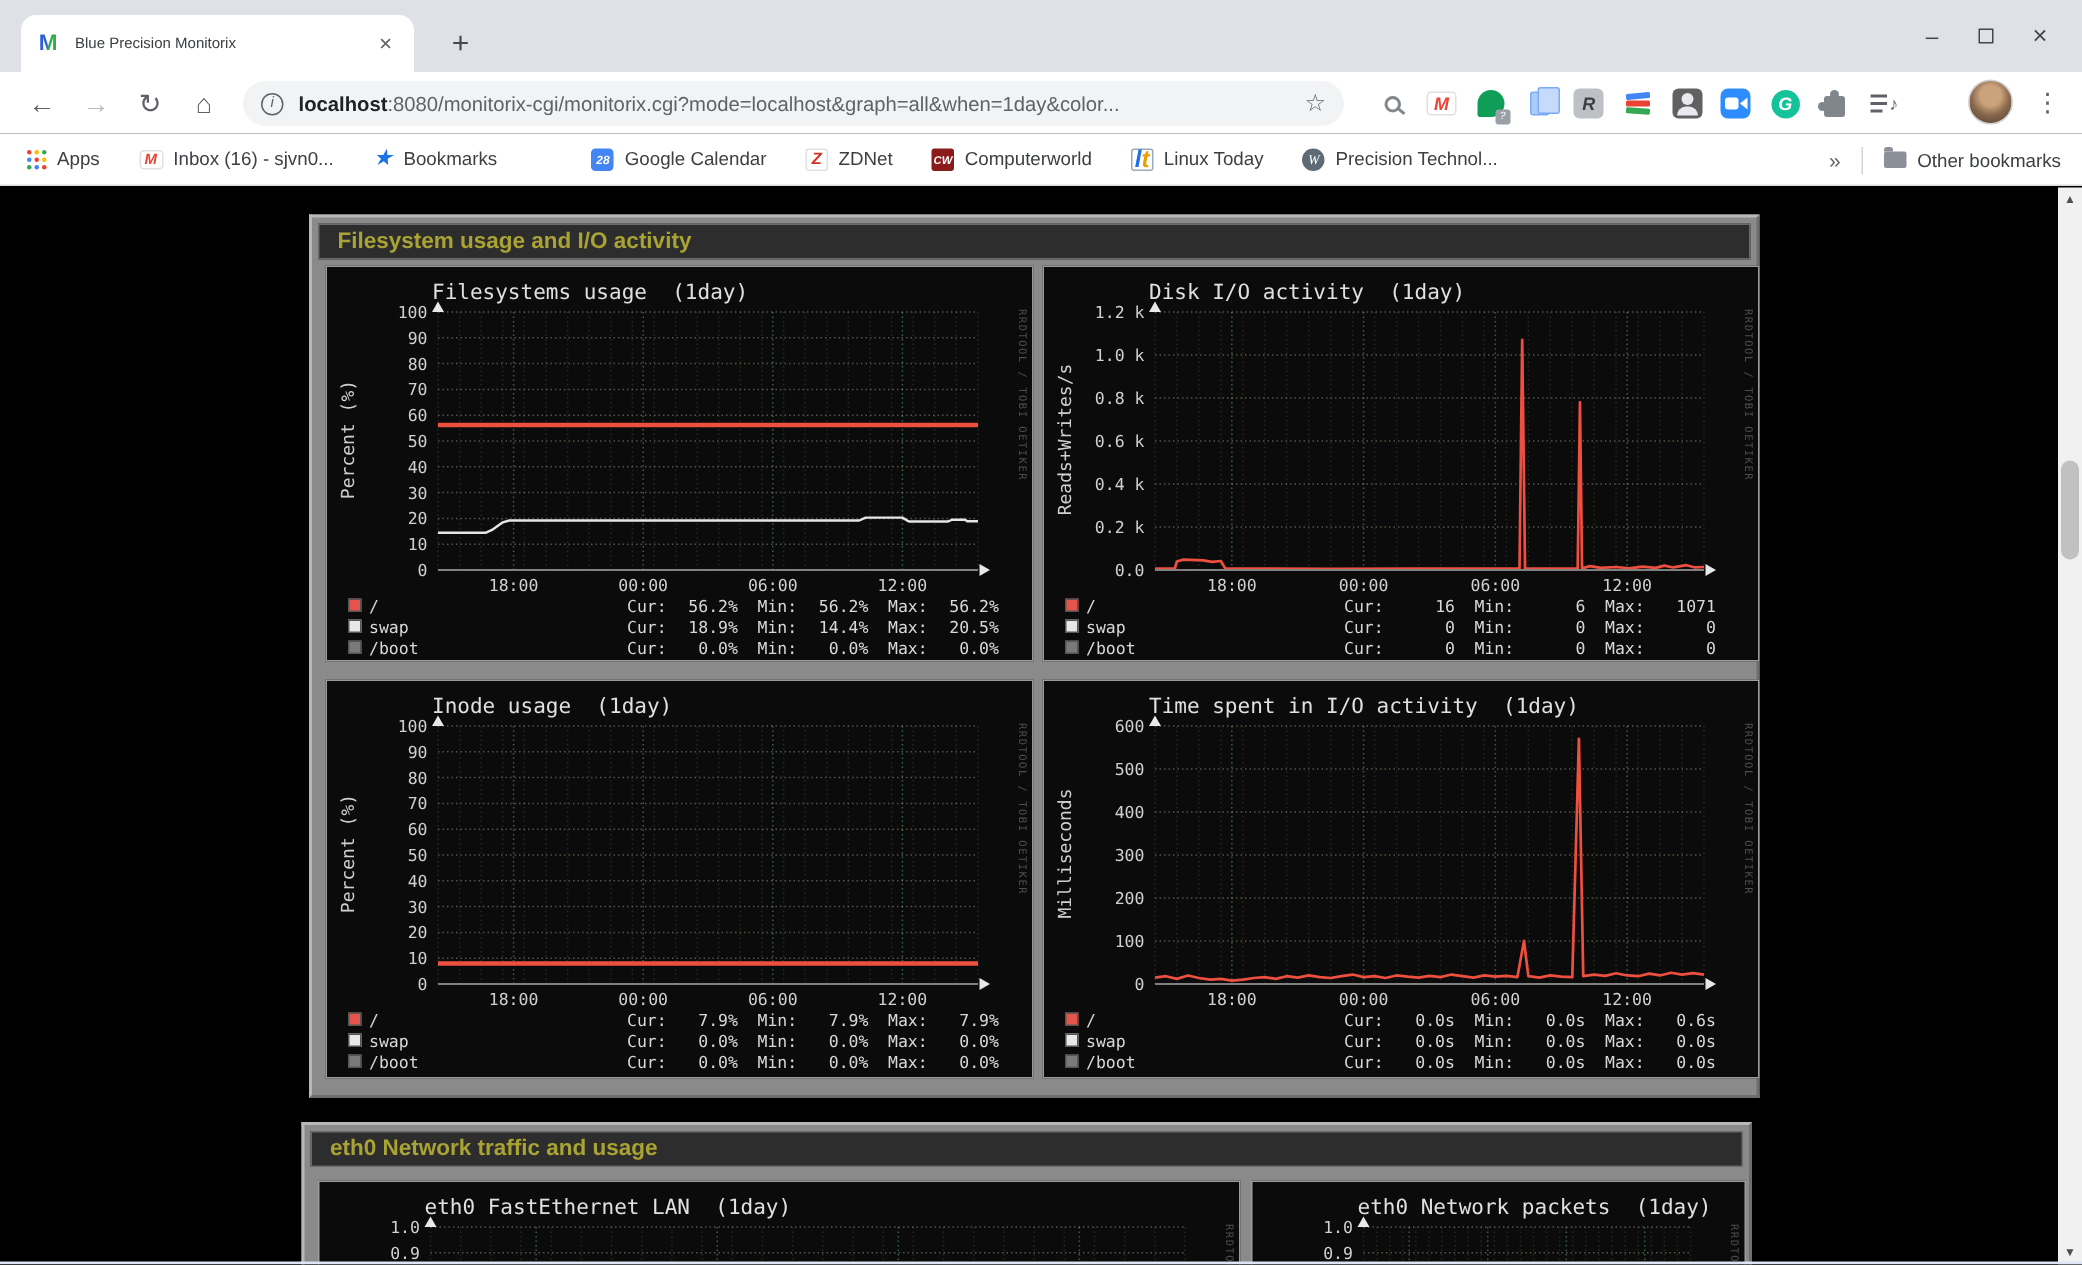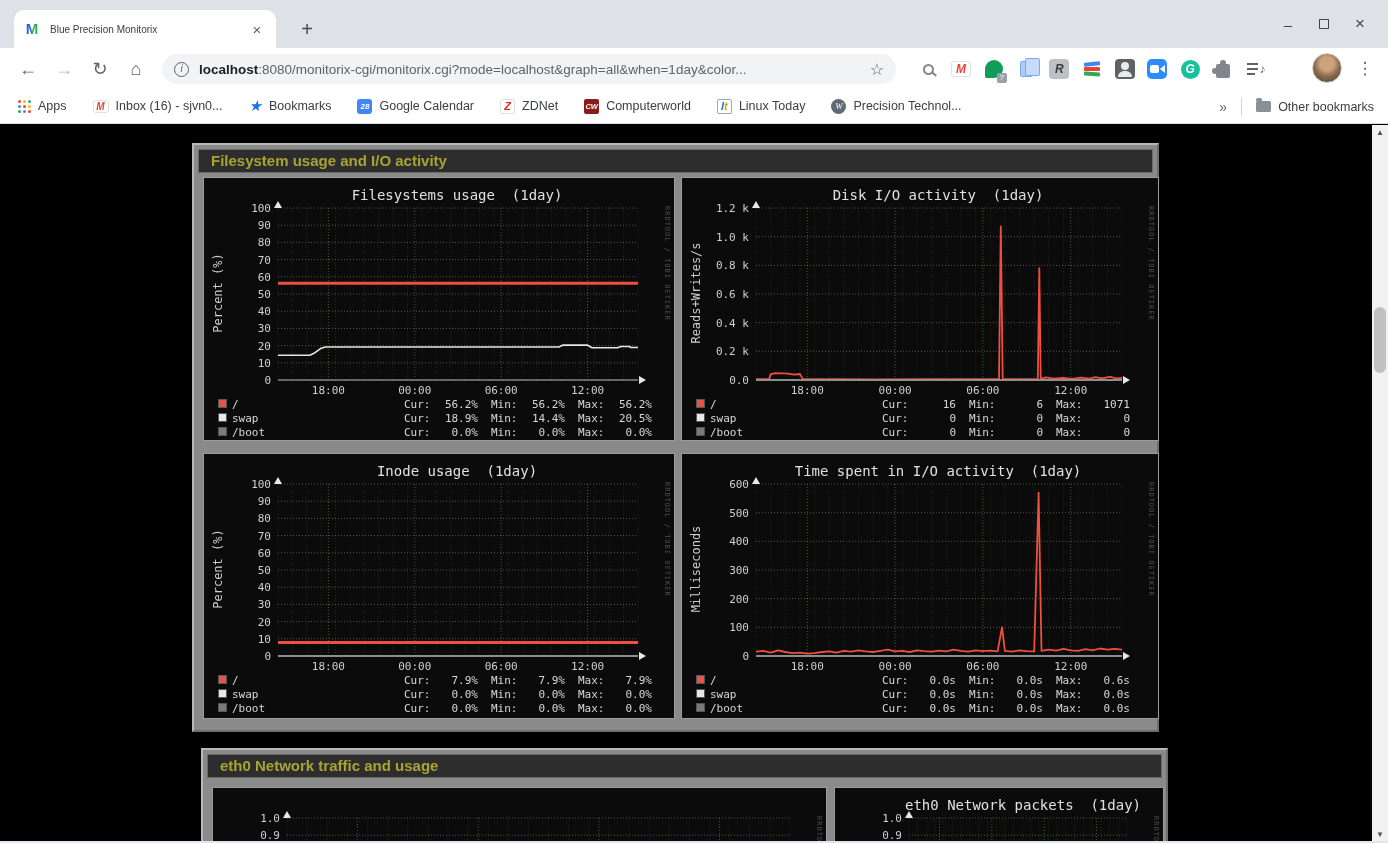--- a/index.html
+++ b/index.html
@@ -55,40 +55,40 @@
   .listmusic b { position:absolute; right:-1px; top:1px; font-size:12px; color:#5f6368; font-weight:normal; font-style:normal; }
   .avatar { position:absolute; left:1312px; top:5px; width:30px; height:30px; border-radius:50%; background:radial-gradient(circle at 50% 35%, #caa27c 0 30%, #8a6a4e 55%, #4e3a2c 100%); border:1px solid #d0d0d0; }
   .menudots { position:absolute; left:1352px; top:7px; width:26px; height:28px; color:#5f6368; font-size:17px; text-align:center; line-height:28px; }
 
   .bookbar { position:absolute; left:0; top:89px; width:1388px; height:35px; background:#fff; border-bottom:1px solid #d7dade; display:flex; align-items:center; padding-left:18px; }
   .bm { display:flex; align-items:center; margin-right:26px; }
   .bm .lbl { font-size:12.5px; color:#3c4043; margin-left:7px; white-space:nowrap; }
   .appsgrid { width:13px; height:13px; position:relative; }
   .appsgrid span { position:absolute; width:3px; height:3px; border-radius:50%; }
   .bmstar { color:#1a73e8; font-size:15px; line-height:14px; }
-  .calsq { width:15px; height:15px; background:#4285f4; border-radius:3px; color:#fff; font-size:8px; font-weight:bold; line-height:15px; text-align:center; }
+  .calsq { width:15px; height:15px; background:#4285f4; border-radius:3px; color:#fff; font-size:8px; font-weight:bold; line-height:15px; text-align:center;margin-left:37px; }
   .zdsq { width:15px; height:15px; background:#fff; border:1px solid #e0e0e0; border-radius:2px; color:#d43023; font-weight:bold; font-style:italic; font-size:11px; line-height:13px; text-align:center; }
   .cwsq { width:15px; height:15px; background:#8b1a1a; border-radius:2px; color:#fff; font-weight:bold; font-size:7.5px; line-height:15px; text-align:center; }
-  .ltsq { width:15px; height:15px; background:#fff; border:1px solid #9ab; border-radius:2px; font-weight:bold; font-size:11px; line-height:13px; text-align:center; }
+  .ltsq { width:15px; height:15px; background:#fff; border:1px solid #9ab; border-radius:2px; font-weight:bold; font-size:16px; line-height:13px; text-align:center; }
   .ltsq .l1 { color:#1f6feb; } .ltsq .l2 { color:#e8a000; }
   .wpcirc { width:15px; height:15px; background:#5d6b76; border-radius:50%; color:#fff; font-size:9px; line-height:15px; text-align:center; font-family:"Liberation Serif",serif; }
   .bmright { position:absolute; right:14px; top:0; height:35px; display:flex; align-items:center; }
   .chev { color:#5f6368; font-size:14px; margin-right:14px; }
   .vsep { width:1px; height:18px; background:#d0d3d7; margin-right:14px; }
   .folder { width:15px; height:11px; background:#8a8f98; border-radius:1.5px; position:relative; margin-right:7px; }
   .folder::before { content:""; position:absolute; left:0; top:-3px; width:6px; height:3px; background:#8a8f98; border-radius:2px 2px 0 0; }
   .bmlabel { font-size:12.5px; color:#3c4043; }
 
   
   .content { position:absolute; left:0; top:125px; width:1388px; height:718px; background:#000; overflow:hidden; }
   .section { position:absolute; background:#8a8a8a; border-top:2px solid #b8b8b8; border-left:2px solid #b8b8b8; border-right:2px solid #6e6e6e; border-bottom:2px solid #6e6e6e; }
   .secheader { position:absolute; left:4px; right:4px; top:4px; height:24px; background:#2e2d2e; border:1px solid #6b6b6b; color:#a8a332; font-weight:bold; font-size:15px; line-height:22px; padding-left:12px; }
 
   .panel { position:absolute; background:#0b0b0b; border:1px solid #9c9c9c; overflow:hidden; }
-  .ctitle { position:absolute; top:9px; left:70px; right:34px; text-align:center; font:14px "DejaVu Sans Mono",monospace; color:#e0e0e0; white-space:pre; }
+  .ctitle { position:absolute; top:9px; left:70px; right:34px; text-align:left; font:14px "DejaVu Sans Mono",monospace; color:#e0e0e0; white-space:pre; }
   .ylab { position:absolute; left:-72px; top:108px; width:172px; text-align:center; transform:rotate(-90deg); font:12px "DejaVu Sans Mono",monospace; color:#cfcfcf; white-space:pre; }
   .wm { position:absolute; top:28px; right:3px; writing-mode:vertical-rl; font:7px "DejaVu Sans Mono",monospace; letter-spacing:1px; color:#4e4e4e; }
   .plotsvg { position:absolute; left:0; top:0; }
   .plotsvg .tick { font:11px "DejaVu Sans Mono",monospace; fill:#d0d0d0; }
   .legend { position:absolute; inset:0; pointer-events:none; }
   .lrow { position:absolute; left:14px; right:6px; height:13px; font:11px "DejaVu Sans Mono",monospace; color:#d8d8d8; }
   .lsq { position:absolute; left:0; top:1px; width:9px; height:9px; border:1px solid #555; }
   .lname { position:absolute; left:14px; top:0; }
   .lcol { position:absolute; top:0; width:74px; display:flex; justify-content:space-between; }
 
@@ -223,21 +223,21 @@
     <span class="vsep"></span>
     <span class="bm" style="margin-right:0;">
       <i class="folder"></i>
       <span class="bmlabel">Other bookmarks</span>
     </span>
   </span>
 </div>
 
 <div class="content">
 
-  <div class="section" style="left:192px; top:18px; width:967px; height:589px;">
+  <div class="section" style="left:206px; top:18px; width:967px; height:589px;">
     <div class="secheader">Filesystem usage and I/O activity</div>
     <div class="panel" style="left:9px; top:32px; width:472px; height:264px;">
       <svg class="plotsvg" width="470" height="264">
           <line x1="74" y1="30" x2="74" y2="202" stroke="#8f8f5e" stroke-opacity="0.22" stroke-dasharray="1,2"></line>
           <line x1="88.4" y1="30" x2="88.4" y2="202" stroke="#8f8f5e" stroke-opacity="0.22" stroke-dasharray="1,2"></line>
           <line x1="102.8" y1="30" x2="102.8" y2="202" stroke="#8f8f5e" stroke-opacity="0.22" stroke-dasharray="1,2"></line>
           <line x1="117.19999999999999" y1="30" x2="117.19999999999999" y2="202" stroke="#8f8f5e" stroke-opacity="0.22" stroke-dasharray="1,2"></line>
           <line x1="131.6" y1="30" x2="131.6" y2="202" stroke="#8f8f5e" stroke-opacity="0.22" stroke-dasharray="1,2"></line>
           <line x1="146" y1="30" x2="146" y2="202" stroke="#8f8f5e" stroke-opacity="0.22" stroke-dasharray="1,2"></line>
           <line x1="160.39999999999998" y1="30" x2="160.39999999999998" y2="202" stroke="#8f8f5e" stroke-opacity="0.22" stroke-dasharray="1,2"></line>
@@ -747,20 +747,21 @@
           <line x1="74" y1="64.4" x2="577" y2="64.4" stroke="#cfcfa8" stroke-opacity="0.38" stroke-dasharray="1,2"></line>
           <text x="67" y="68.4" text-anchor="end" class="tick">0.8</text>
           <line x1="74" y1="47.19999999999999" x2="577" y2="47.19999999999999" stroke="#cfcfa8" stroke-opacity="0.38" stroke-dasharray="1,2"></line>
           <text x="67" y="51.19999999999999" text-anchor="end" class="tick">0.9</text>
           <line x1="74" y1="30" x2="577" y2="30" stroke="#cfcfa8" stroke-opacity="0.38" stroke-dasharray="1,2"></line>
           <text x="67" y="34" text-anchor="end" class="tick">1.0</text>
           <polygon points="70,30 78,30 74,23" fill="#e8e8e8"></polygon>
           <polygon points="578,198 578,206 585,202" fill="#e8e8e8"></polygon>
           <polyline points="74.0,198.6 577.0,198.6" fill="none" stroke="#ee4f3e" stroke-width="1.6" stroke-linejoin="round"></polyline>
         </svg>
+      <div class="ctitle">eth0 FastEthernet LAN  (1day)</div>
       <div class="ylab">Kbytes/s</div>
       <div class="wm">RRDTOOL / TOBI OETIKER</div>
       <div class="legend"></div>
     </div>
     <div class="panel" style="left:631px; top:37px; width:330px; height:264px;">
       <svg class="plotsvg" width="328" height="264">
           <line x1="74" y1="30" x2="74" y2="202" stroke="#8f8f5e" stroke-opacity="0.22" stroke-dasharray="1,2"></line>
           <line x1="82.72" y1="30" x2="82.72" y2="202" stroke="#8f8f5e" stroke-opacity="0.22" stroke-dasharray="1,2"></line>
           <line x1="91.44" y1="30" x2="91.44" y2="202" stroke="#8f8f5e" stroke-opacity="0.22" stroke-dasharray="1,2"></line>
           <line x1="100.16" y1="30" x2="100.16" y2="202" stroke="#8f8f5e" stroke-opacity="0.22" stroke-dasharray="1,2"></line>

